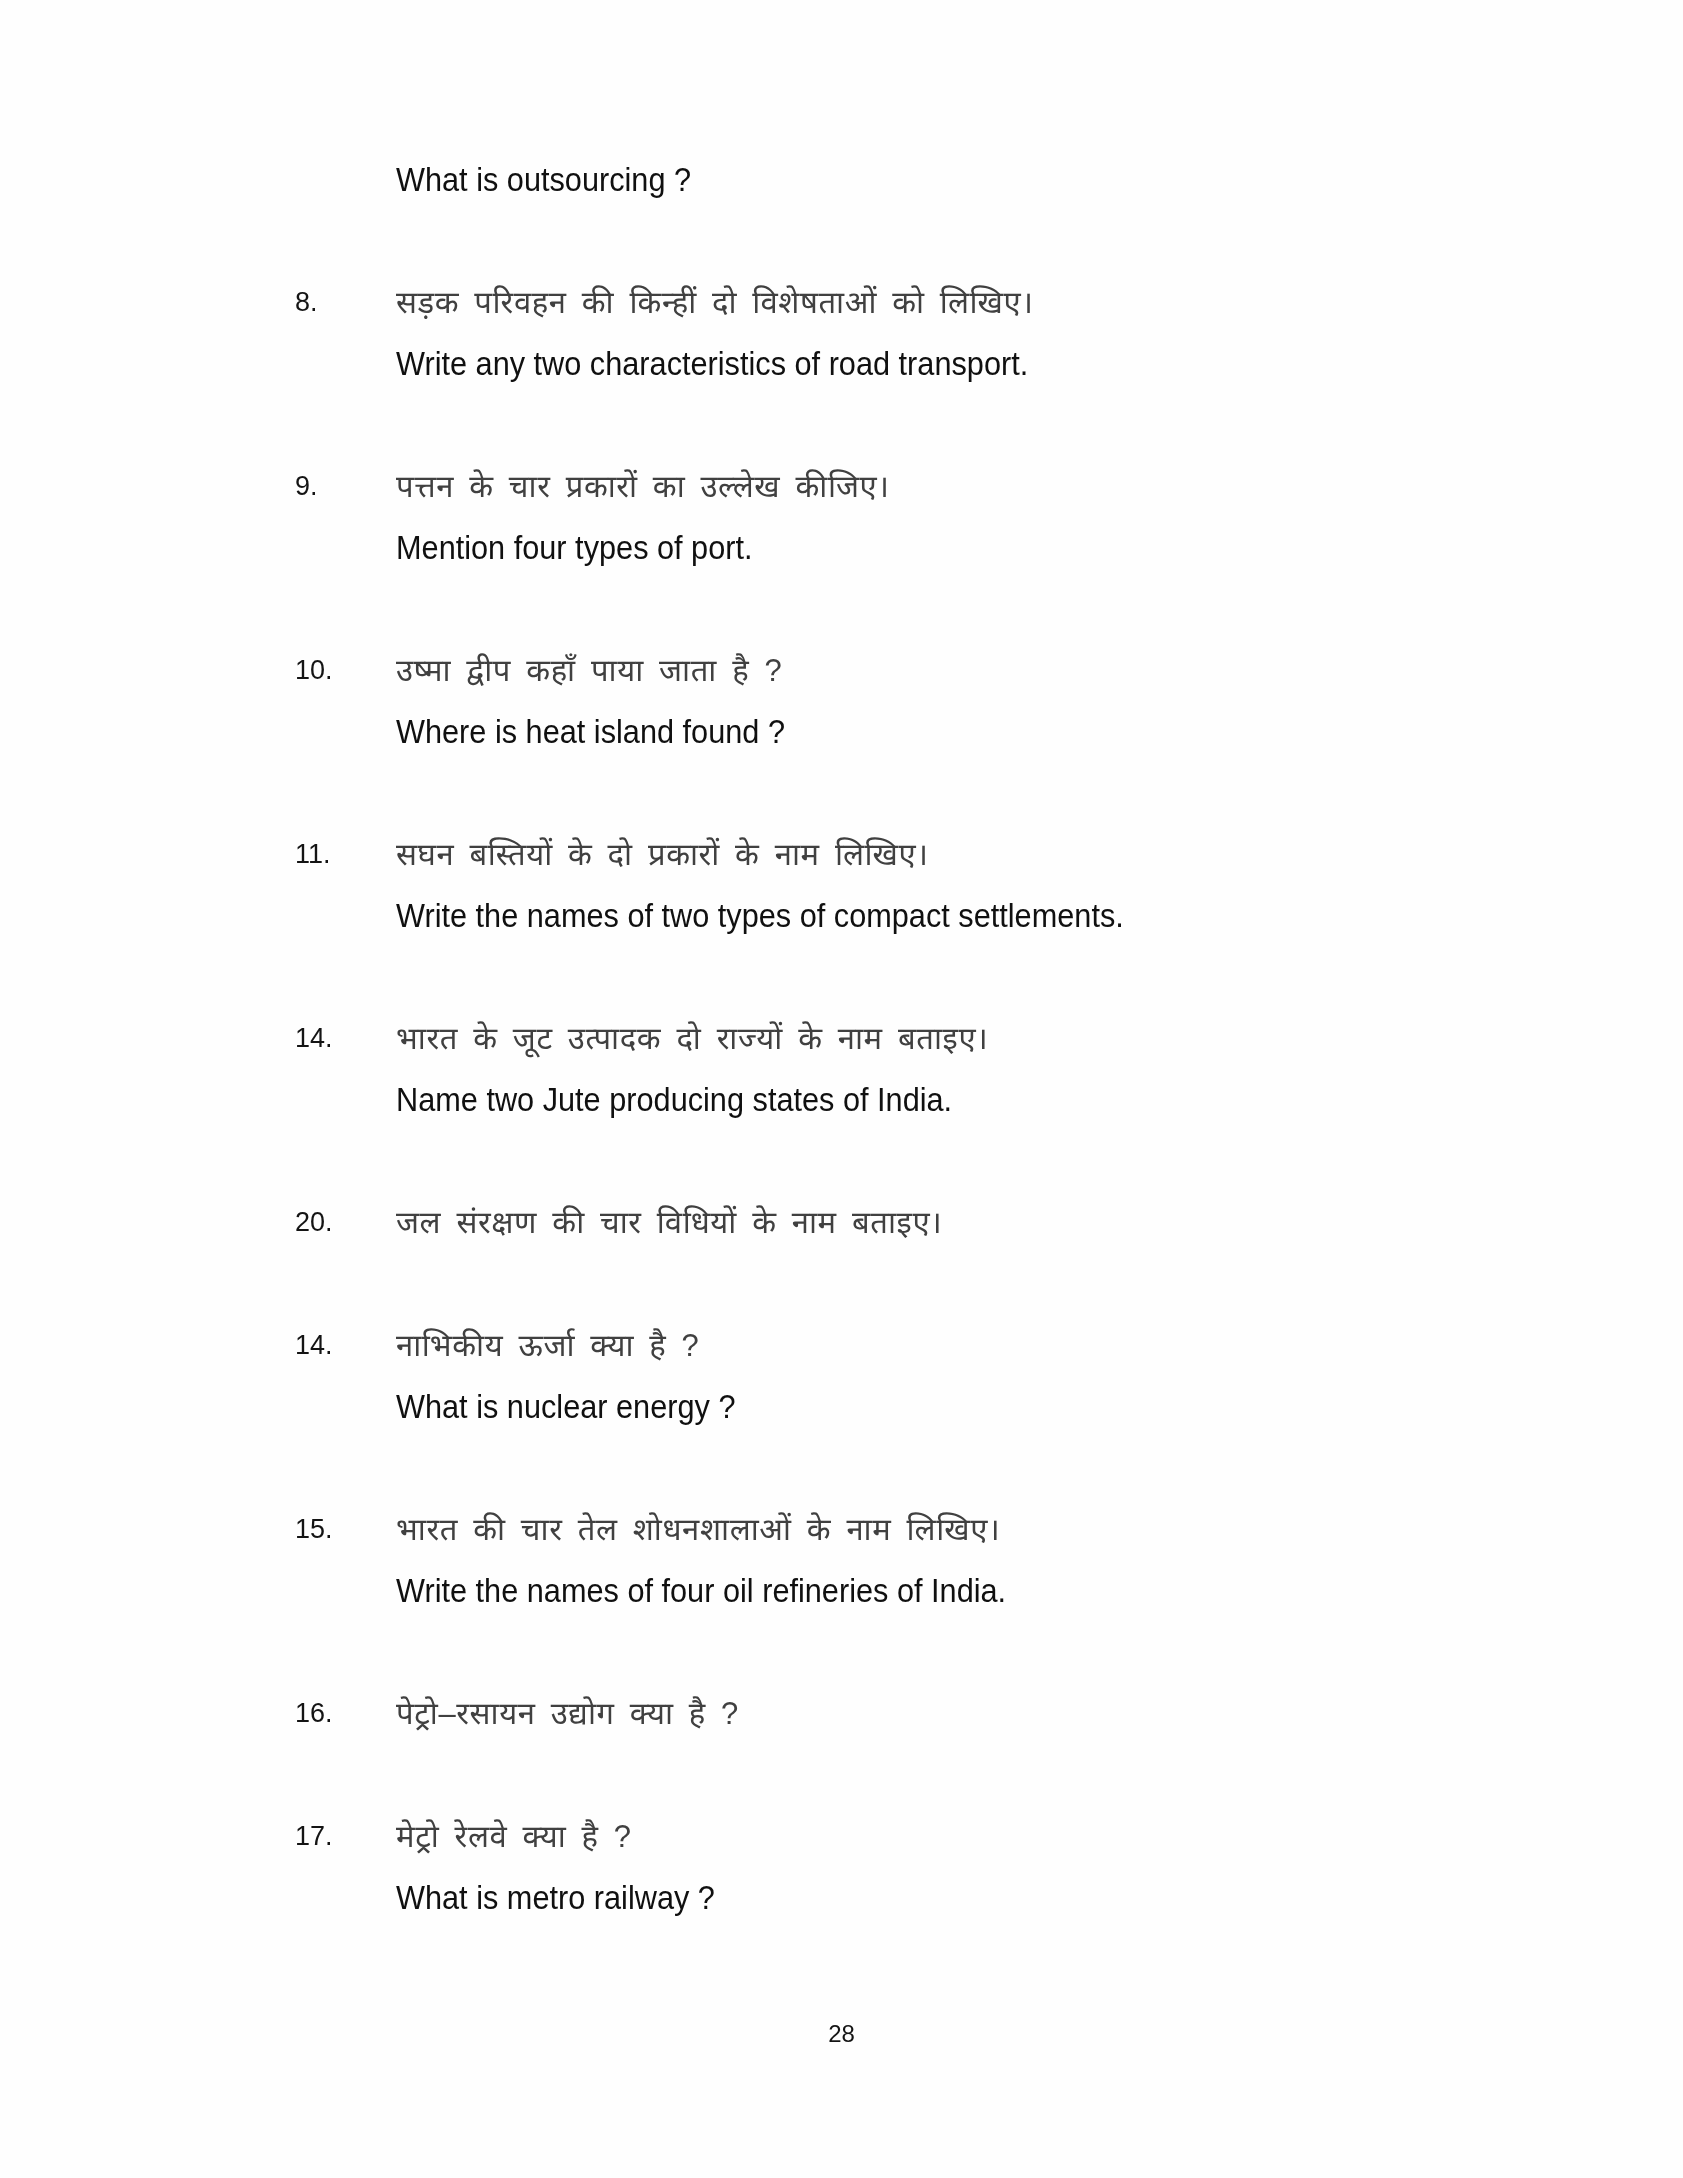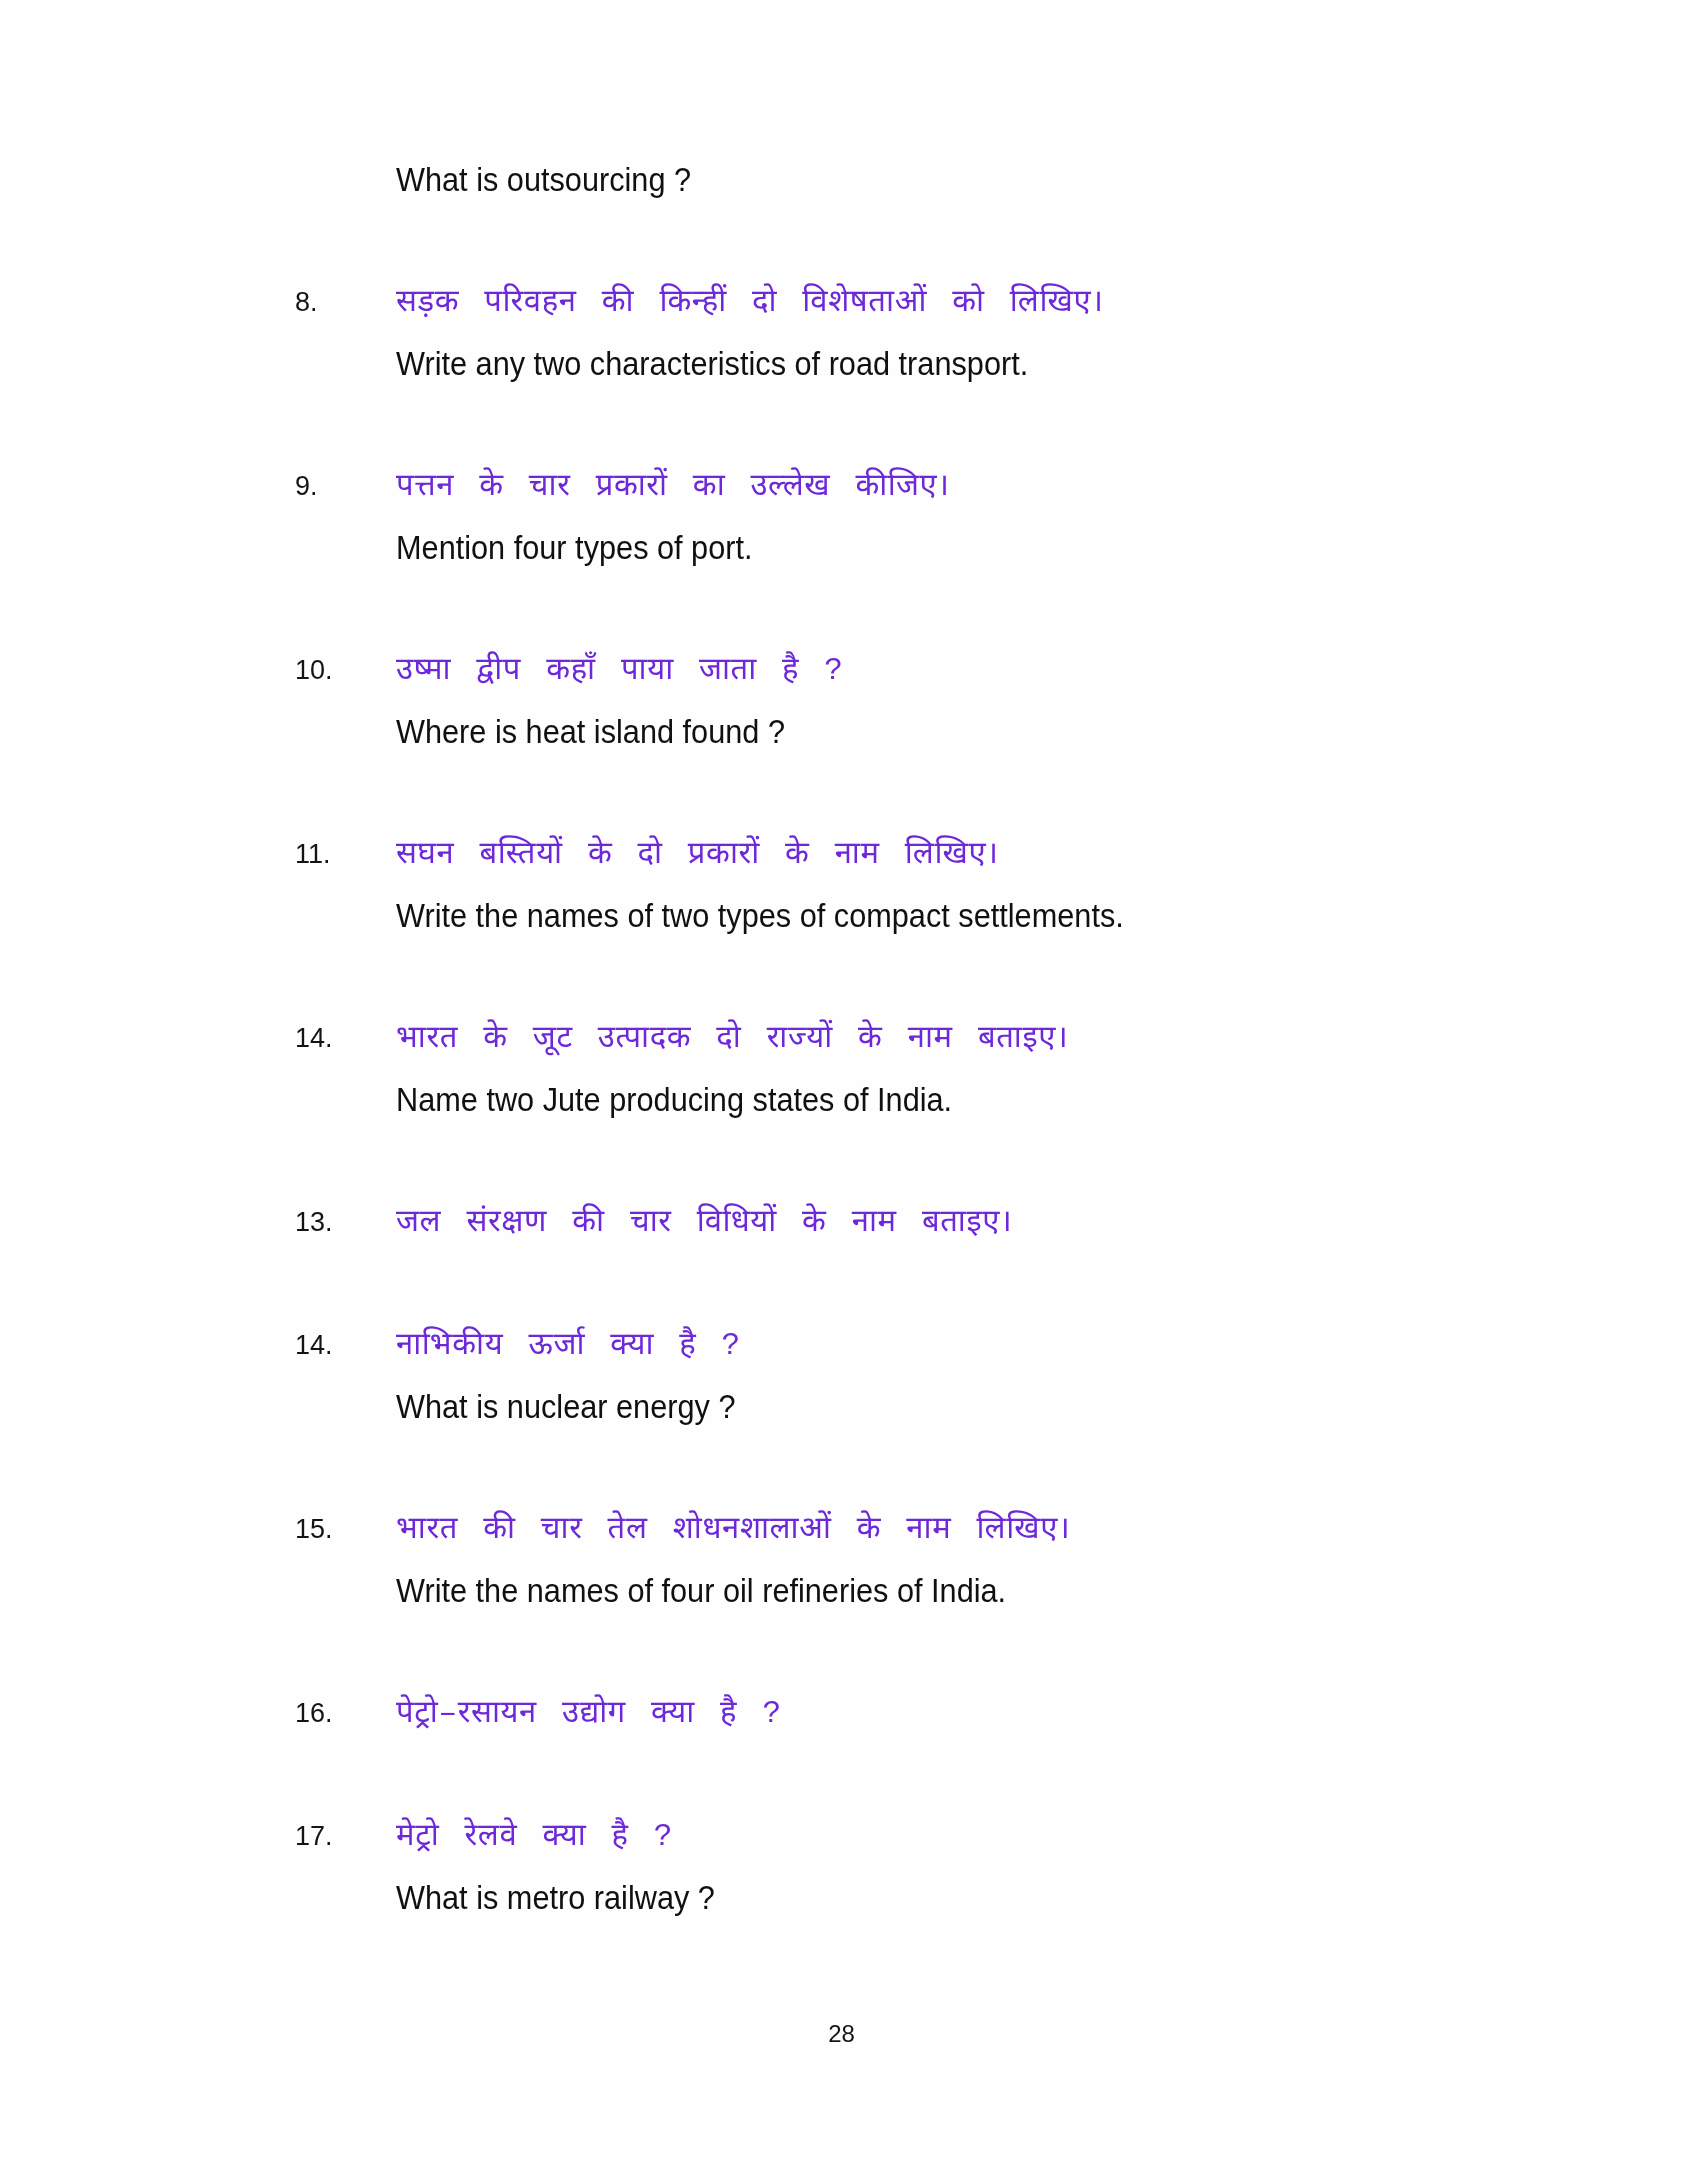--- a/index.html
+++ b/index.html
@@ -56,25 +56,25 @@
 
   .txt {
     position: absolute;
     left: 396px;
     top: 0;
     white-space: nowrap;
     line-height: 61px;
   }
 
   .hi {
-    font-family: Liberation Mono, monospace;
+    font-family: Liberation Sans, sans-serif;
     font-size: 31px;
     letter-spacing: 0.6px;
     word-spacing: 6px;
-    color: #6d28d9;
+    color: #404040;
   }
 
   .en {
     font-family: "Liberation Sans", "DejaVu Sans", sans-serif;
     font-size: 33px;
     transform: scaleX(0.93);
     transform-origin: left center;
     color: #101010;
   }
 
@@ -156,21 +156,21 @@
       <span class="txt hi">भारत के जूट उत्पादक दो राज्यों के नाम बताइए।</span>
     </div>
     <div class="line">
       <span class="txt en">Name two Jute producing states of India.</span>
     </div>
     <div class="spacer-lg"></div>
   </div>
 
   <div class="q-block">
     <div class="line">
-      <span class="num">13.</span>
+      <span class="num">20.</span>
       <span class="txt hi">जल संरक्षण की चार विधियों के नाम बताइए।</span>
     </div>
     <div class="spacer-lg"></div>
   </div>
 
   <div class="q-block">
     <div class="line">
       <span class="num">14.</span>
       <span class="txt hi">नाभिकीय ऊर्जा क्या है ?</span>
     </div>

